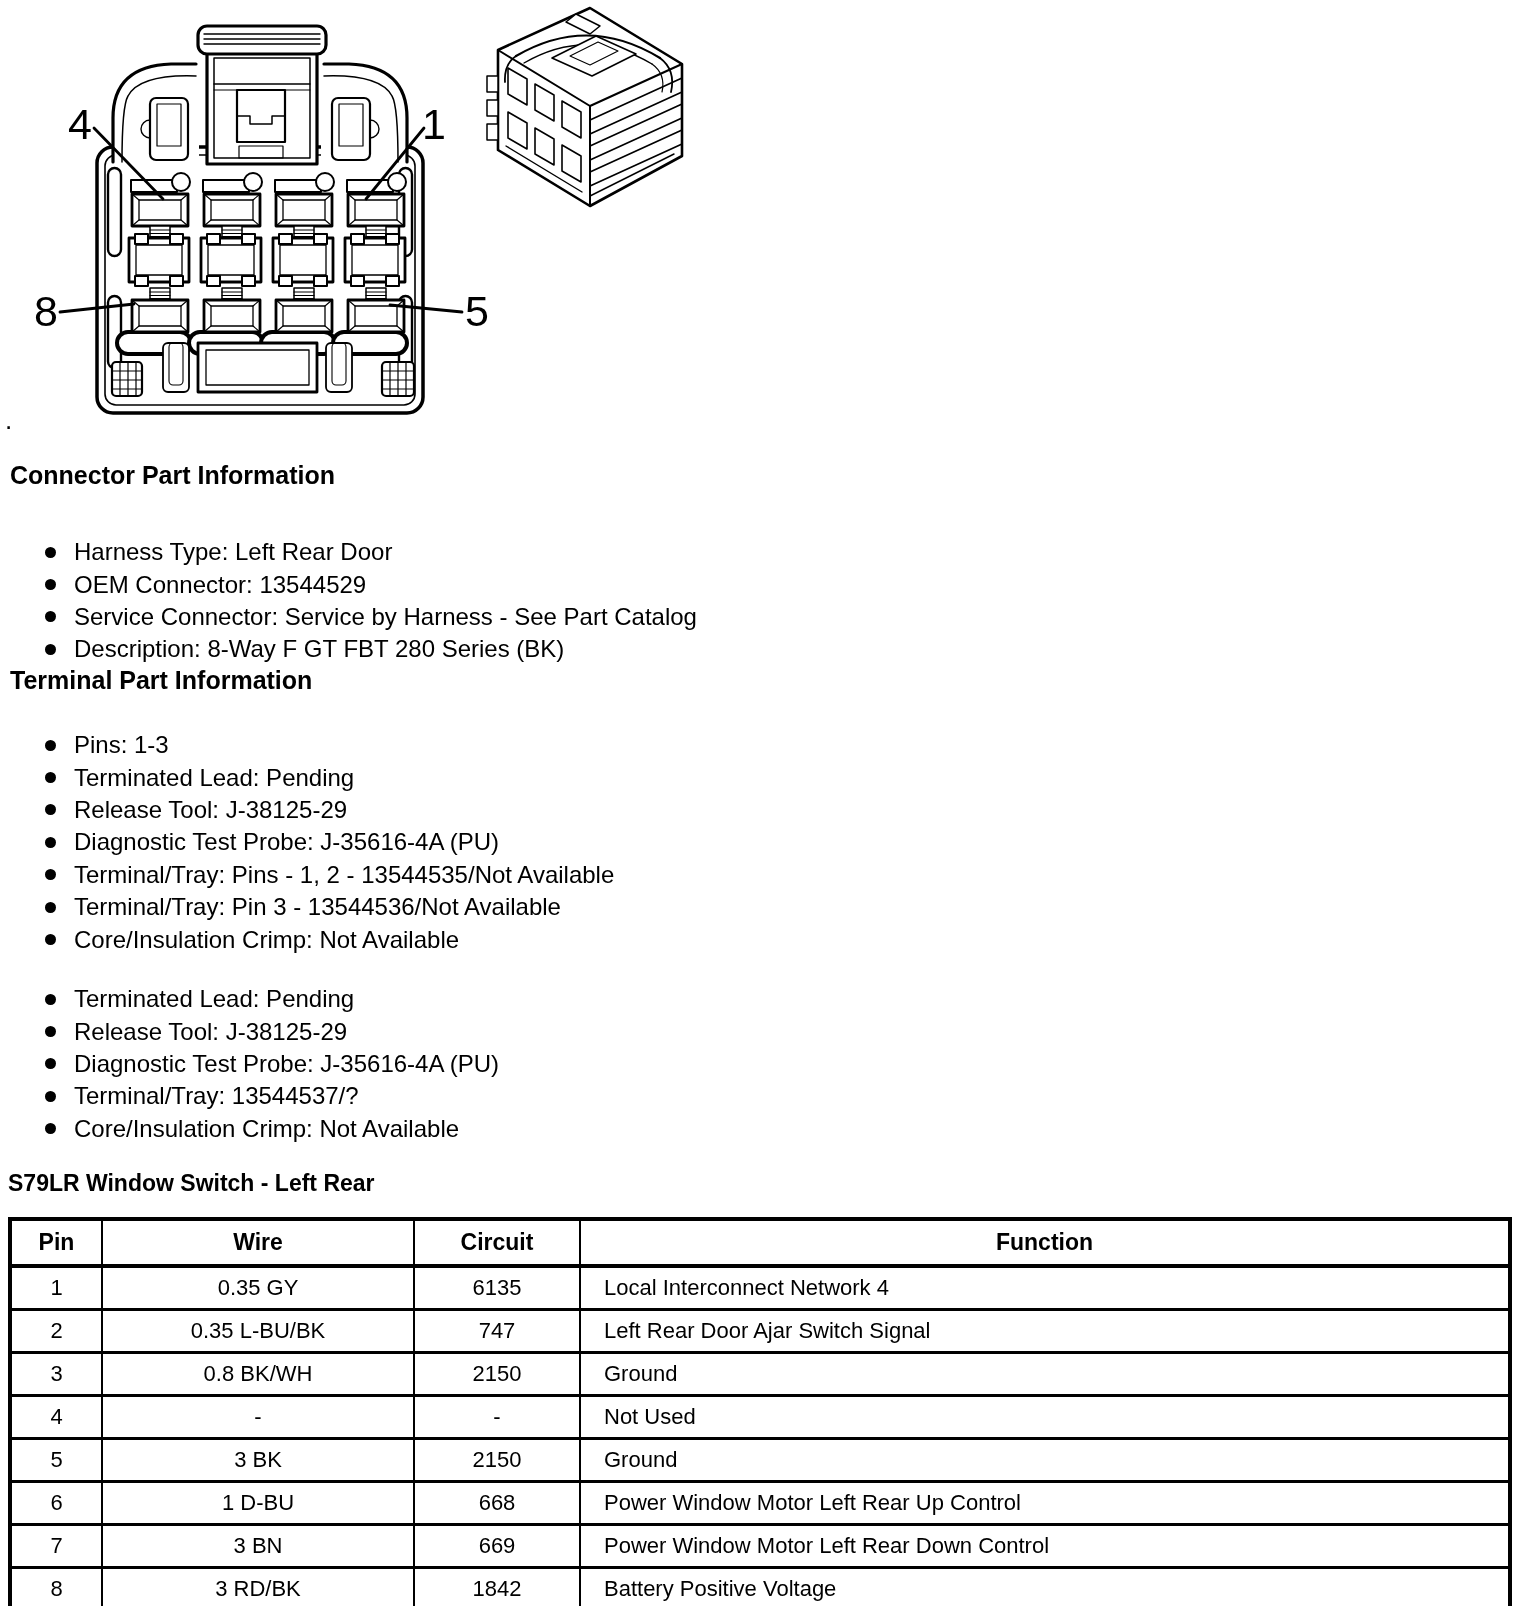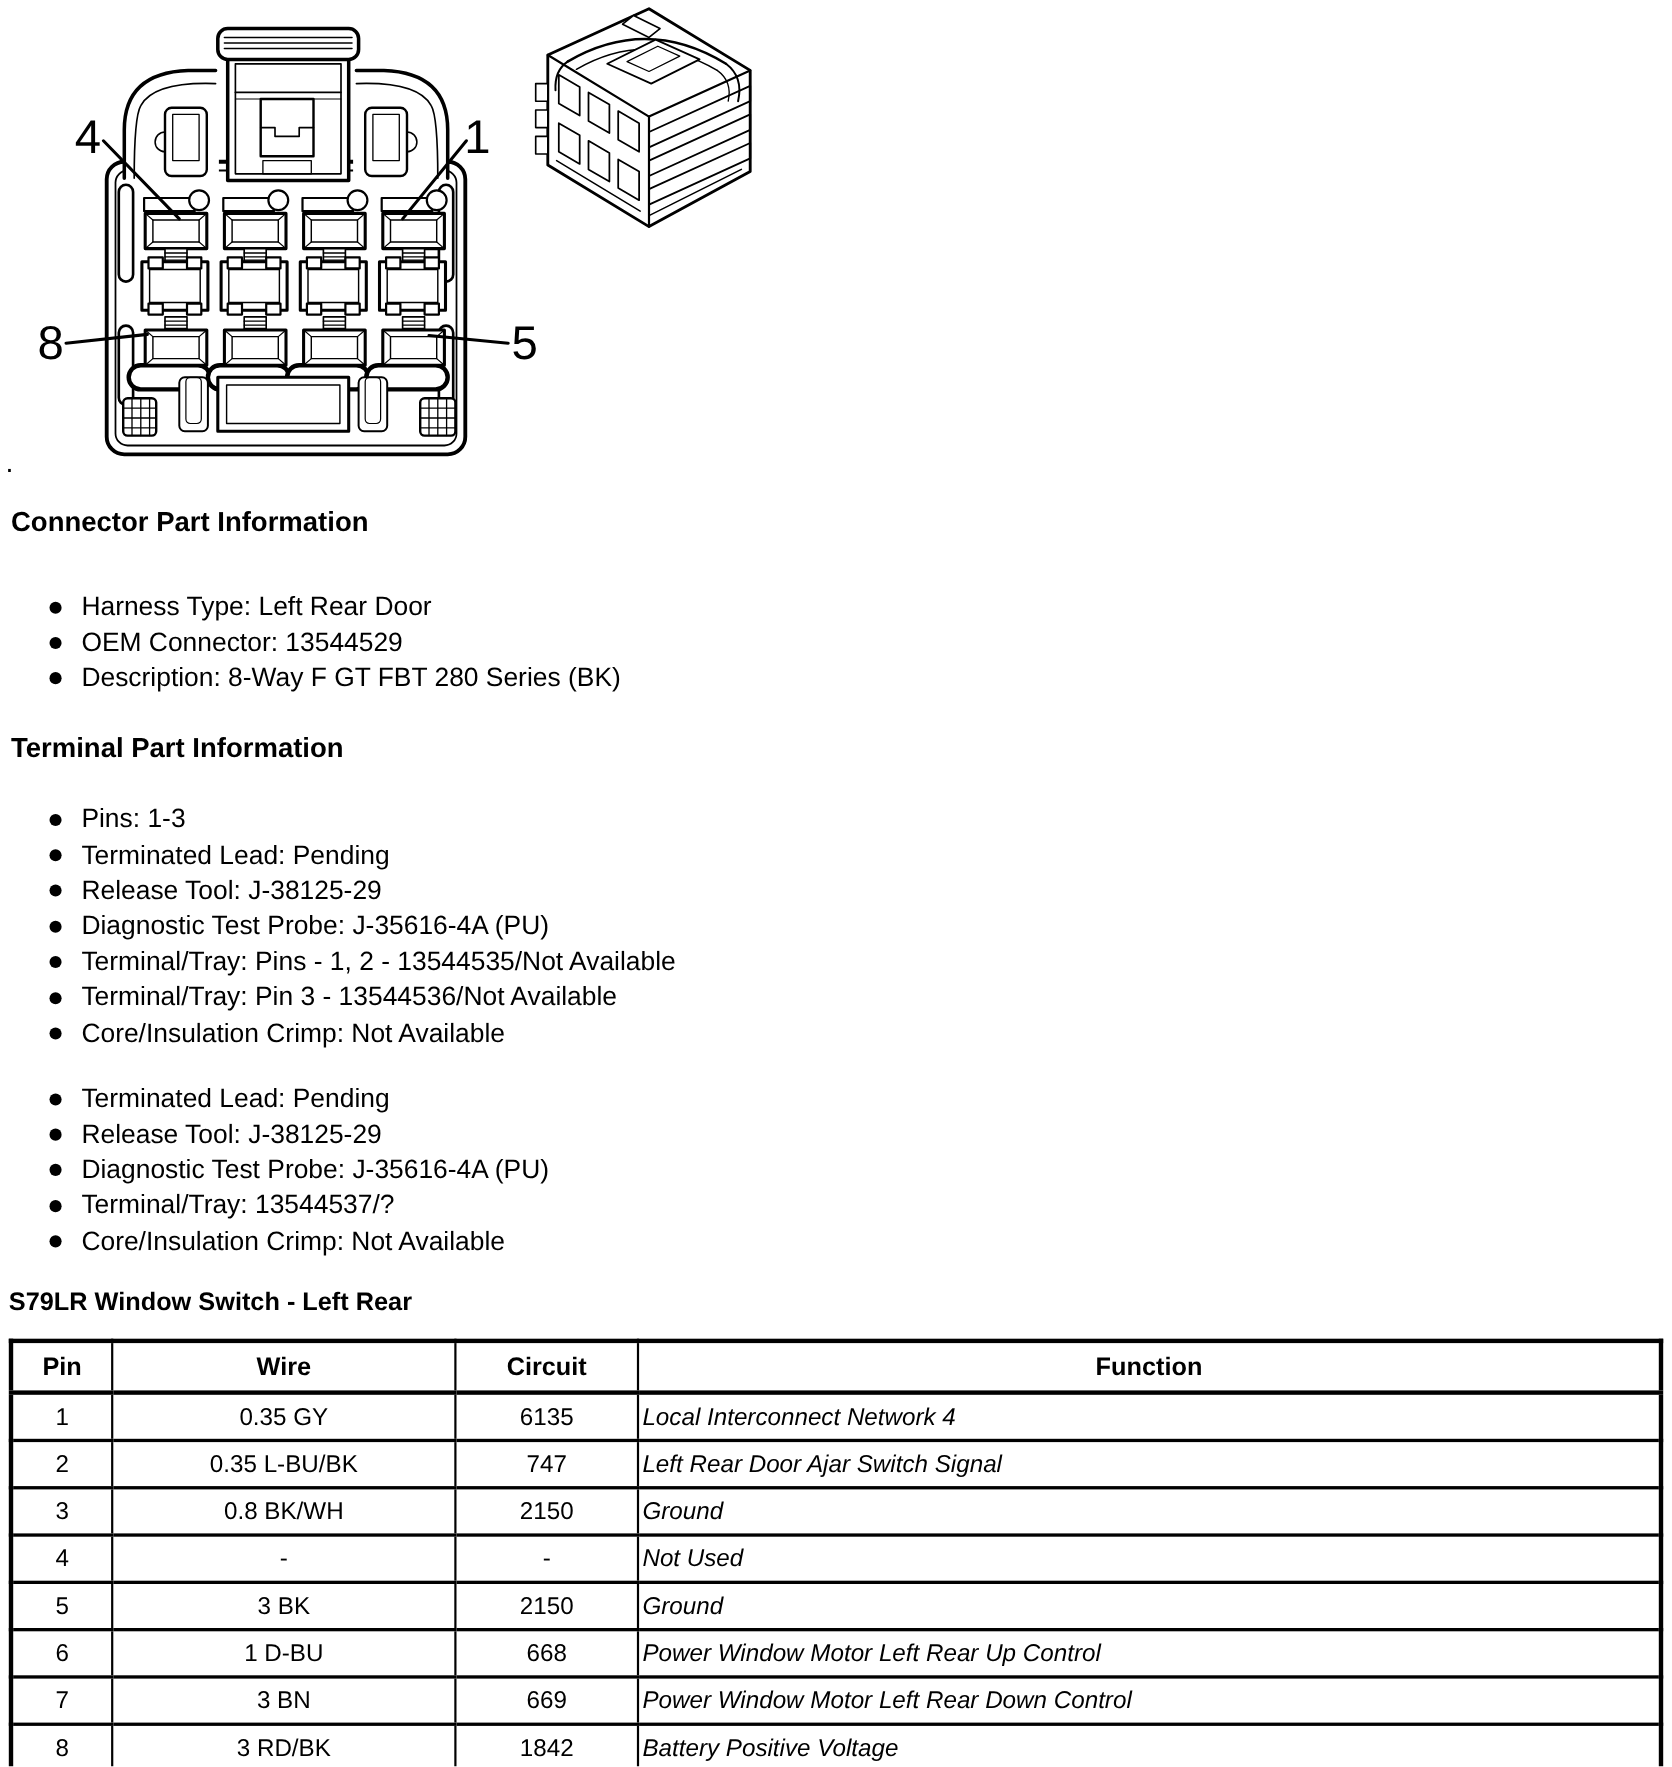--- a/index.html
+++ b/index.html
@@ -29,21 +29,21 @@
   }
   table.pinout th {
     border:2px solid #000; border-bottom:4px solid #000;
     height:41px; font-size:23px; font-weight:bold; text-align:center;
   }
   table.pinout td {
     border:2px solid #000; border-top:3px solid #000;
     height:38px; font-size:22px; text-align:center;
     overflow:hidden; white-space:nowrap;
   }
-  table.pinout td.fn { text-align:left; padding-left:3px;font-style:italic; }
+  table.pinout td.fn { text-align:left; padding-left:23px; }
   svg { display:block; }
   .stray { position:absolute; left:5px; top:405px; font-size:26px; }
   text.pinnum { font-size:43px; fill:#000; font-family:"Liberation Sans", sans-serif; }
 </style>
 </head>
 <body>
 
 <div class="page">
 
   <svg class="abs" style="left:0;top:0" width="520" height="445" viewBox="0 0 520 445">
@@ -199,20 +199,21 @@
     </g>
   </svg>
 
   <div class="stray">.</div>
 
   <div class="abs section-title" style="left:10px;top:461px">Connector Part Information</div>
 
   <ul class="blist" style="top:524px">
     <li>Harness Type: Left Rear Door</li>
     <li>OEM Connector: 13544529</li>
+    <li>Service Connector: Service by Harness - See Part Catalog</li>
     <li>Description: 8-Way F GT FBT 280 Series (BK)</li>
   </ul>
 
   <div class="abs section-title" style="left:10px;top:666px">Terminal Part Information</div>
 
   <ul class="blist" style="top:717px">
     <li>Pins: 1-3</li>
     <li>Terminated Lead: Pending</li>
     <li>Release Tool: J-38125-29</li>
     <li>Diagnostic Test Probe: J-35616-4A (PU)</li>

